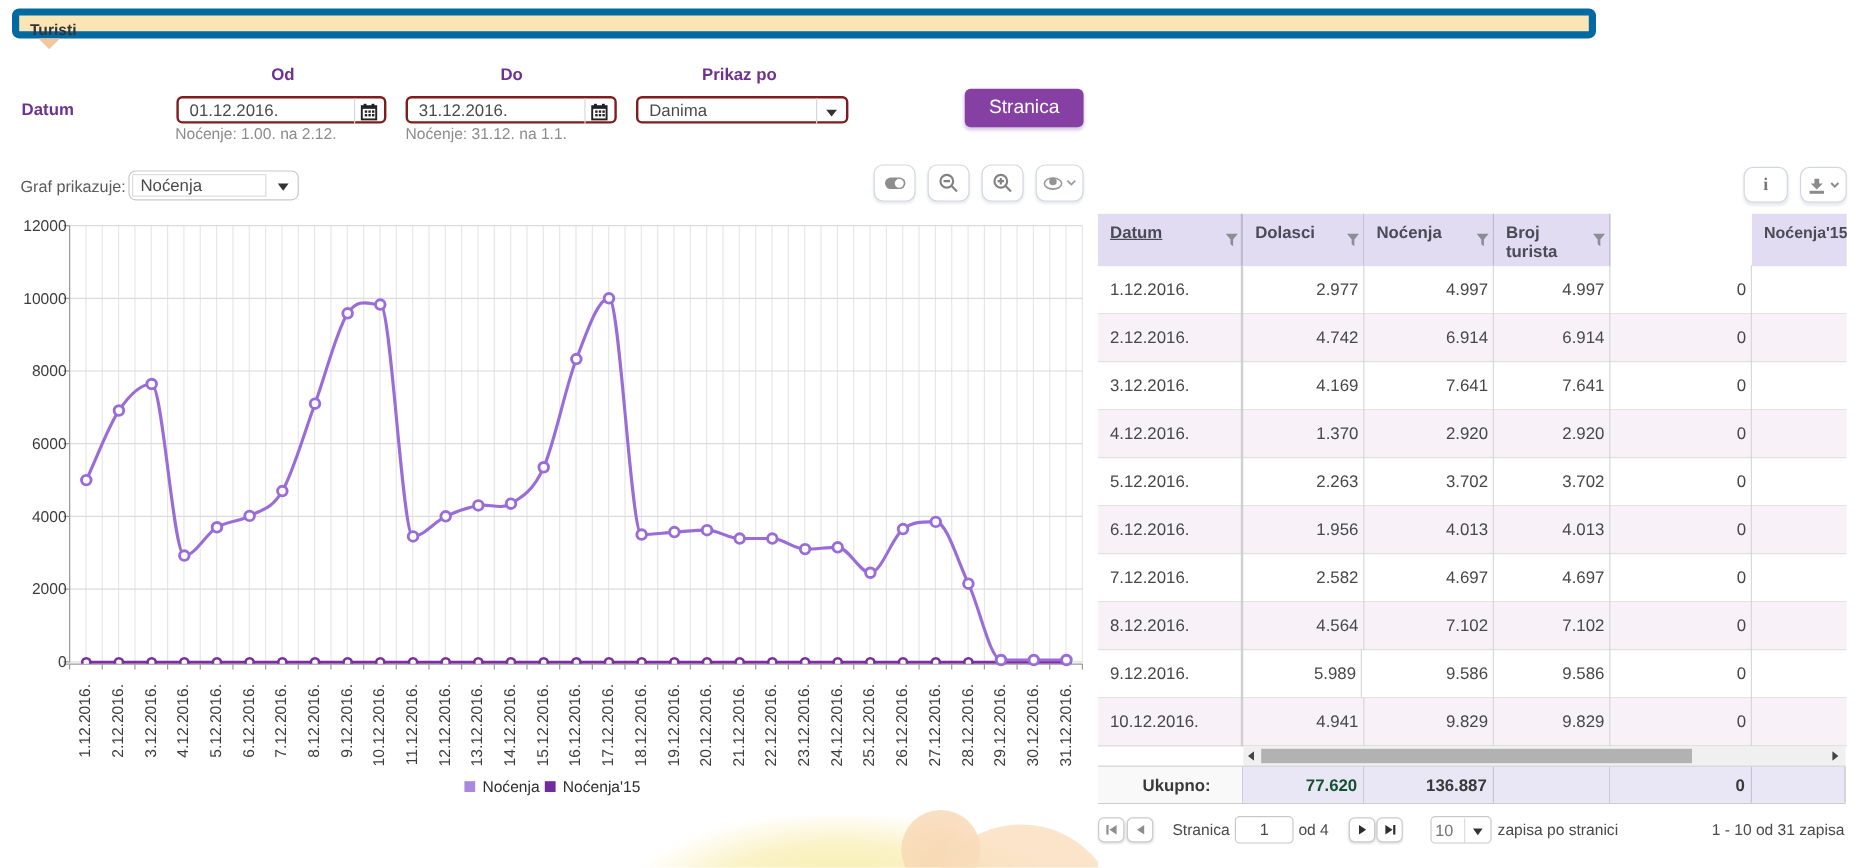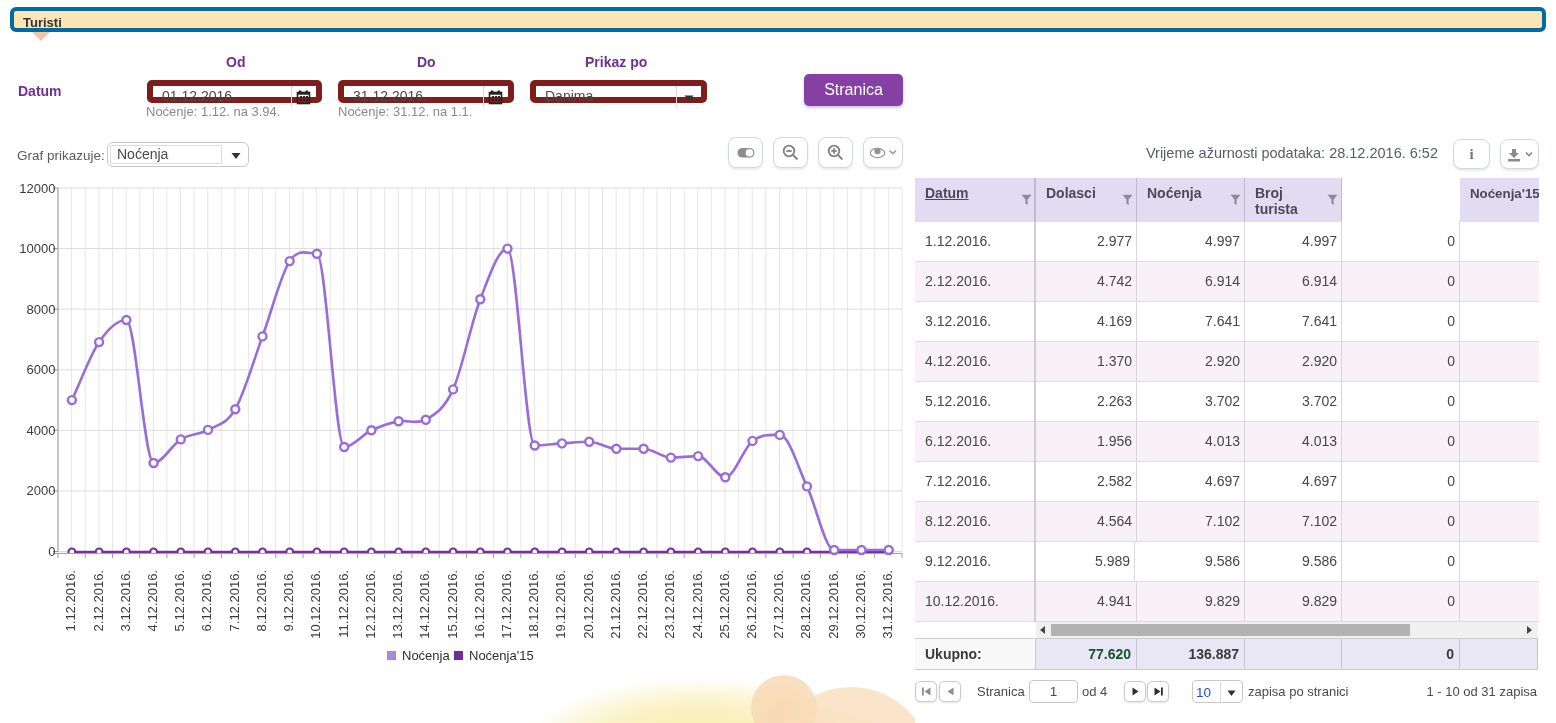--- a/index.html
+++ b/index.html
@@ -5,30 +5,30 @@
 * { margin:0; padding:0; box-sizing:border-box; }
 html,body { width:1556px; height:723px; background:#fff; overflow:hidden;
   font-family:"Liberation Sans", sans-serif; }
 #page { position:relative; width:1556px; height:723px; overflow:hidden; }
 .abs { position:absolute; }
 
 
 .blob { position:absolute; border-radius:50%; }
 
 
-#tabbar { left:10px; top:7px; width:1536px; height:25px;
-  background:#fbe5b5; border:4px solid #0369a1; border-radius:6px; }
+#tabbar { left:10px; top:7px; width:1320px; height:25px;
+  background:#fbe5b5; border:6px solid #0369a1; border-radius:6px; }
 #tabbar .txt { position:absolute; left:9px; top:4px; font-size:13px; font-weight:bold; color:#33333b; }
 #tabtri { left:32px; top:32px; width:0; height:0;
   border-left:9px solid transparent; border-right:9px solid transparent;
   border-top:9px solid #f2c7a0; }
 
 
 .plabel { position:absolute; color:#6f3191; font-weight:bold; font-size:14px; }
-.input { position:absolute; height:23px; background:#fff; border:6px solid #7f1d1d;
+.input { position:absolute; height:23px; background:#fff; border:2px solid #7f1d1d;
   border-radius:5px; font-size:14px; color:#4a4a4a; line-height:21px; padding-left:9px; }
 .input .sep { position:absolute; right:24px; top:0; width:1px; height:21px; background:#d7d7d7; }
 .helper { position:absolute; color:#8b8b8b; font-size:13px; }
 .calic { position:absolute; right:4px; top:3px; }
 #btn-dohvati { left:804px; top:74px; width:99px; height:32px; background:#8640a4;
   border-radius:5px; color:#fff; font-size:16px; text-align:center; line-height:32px;
   box-shadow:0 2px 3px rgba(120,90,160,0.35); }
 
 
 .toolbtn { position:absolute; top:137px; height:31px; background:#fff;
@@ -98,21 +98,21 @@
           <rect x="10.6" y="1.5" width="2.4" height="2.4"></rect>
           <rect x="5" y="7" width="2" height="2"></rect>
           <rect x="8" y="7" width="2" height="2"></rect>
           <rect x="11" y="7" width="2" height="2"></rect>
           <rect x="5" y="10" width="2" height="2"></rect>
           <rect x="8" y="10" width="2" height="2"></rect>
           <rect x="11" y="10" width="2" height="2"></rect>
         </g>
       </svg>
   </div>
-  <div class="helper" style="left:146px; top:104px;">Noćenje: 1.12. na 3.94.</div>
+  <div class="helper" style="left:146px; top:104px;">Noćenje: 1.00. na 2.12.</div>
   <div class="helper" style="left:338px; top:104px;">Noćenje: 31.12. na 1.1.</div>
 
   <div class="input" style="left:530px; top:80px; width:177px;">Danima<span class="sep"></span>
     <svg class="calic" width="16" height="16" viewBox="0 0 16 16" style="top:4px;">
         <path d="M3.5 5.5 L12.5 5.5 L8 11z" fill="#333"></path>
       </svg>
   </div>
 
   <div id="btn-dohvati" class="abs">Stranica</div>
 
@@ -152,21 +152,20 @@
   <div class="toolbtn" style="left:863px; width:40px;">
     <svg width="38" height="29" viewBox="0 0 38 29">
         <g>
           <ellipse cx="13.5" cy="15" rx="7.2" ry="4.6" fill="none" stroke="#999" stroke-width="1.3"></ellipse>
           <circle cx="13.5" cy="13.2" r="3.1" fill="#949494"></circle>
           <path d="M25.5 12.5 l3.3 3.3 L32 12.5" stroke="#9a9a9a" stroke-width="1.5" fill="none"></path>
         </g>
       </svg>
   </div>
 
-  <div class="graylab" style="left:1000px; top:145px; width:438px; text-align:right; font-size:14.5px; color:#555e66;">Vrijeme ažurnosti podataka: 28.12.2016. 6:52</div>
   <div class="toolbtn" style="left:1453px; top:139px; width:37px; height:30px;">
     <div style="text-align:center; font-size:15px; font-weight:bold; color:#777; line-height:28px; font-family:'Liberation Serif',serif;">i</div>
   </div>
   <div class="toolbtn" style="left:1500px; top:139px; width:39px; height:30px;">
     <svg width="37" height="28" viewBox="0 0 37 28">
         <g fill="#8b8b8b">
           <path d="M11 9 h4 v4 h3 l-5 5 -5-5 h3z"></path>
           <rect x="7" y="19" width="12" height="2.5"></rect>
         </g>
         <path d="M25 12.5 l3 3 3-3" stroke="#8b8b8b" stroke-width="1.7" fill="none"></path>
@@ -508,21 +507,21 @@
     <svg style="position:absolute; left:3px; top:4px;" width="8" height="8" viewBox="0 0 8 8">
         <path d="M6 0 L1 4 L6 8z" fill="#444"></path>
       </svg>
     <div style="position:absolute; left:15px; top:2px; width:359px; height:12px; background:#b2b2b2;"></div>
     <svg style="position:absolute; right:5px; top:4px;" width="8" height="8" viewBox="0 0 8 8">
         <path d="M2 0 L7 4 L2 8z" fill="#444"></path>
       </svg>
   </div>
 
   <div id="ukupno" class="abs" style="left:915px; top:638px; width:623px; height:32px; border-top:1px solid #ccc; border-bottom:1px solid #ccc;">
-      <div style="position:absolute; left:0; top:0; width:121px; height:30px; background:#f9f9f9; font-size:14px; font-weight:bold; color:#3a3a3a; line-height:30px; padding-left:10px;">Ukupno:<div style="position:absolute; right:0; top:0; width:1px; height:30px; background:#ccc;"></div></div>
+      <div style="position:absolute; left:0; top:0; width:121px; height:30px; background:#f9f9f9; font-size:14px; font-weight:bold; color:#3a3a3a; line-height:30px; padding-left:10px;text-align:center;">Ukupno:<div style="position:absolute; right:0; top:0; width:1px; height:30px; background:#ccc;"></div></div>
       <div style="position:absolute; left:121px; top:0; width:101px; height:30px; background:#e9e6f5; font-size:14px; font-weight:bold; color:#14532d; line-height:30px; text-align:right; padding-right:6px;">77.620<div style="position:absolute; right:0; top:0; width:1px; height:30px; background:#c6c4d4;"></div></div>
       <div style="position:absolute; left:222px; top:0; width:108px; height:30px; background:#e9e6f5; font-size:14px; font-weight:bold; color:#3a3a3a; line-height:30px; text-align:right; padding-right:6px;">136.887<div style="position:absolute; right:0; top:0; width:1px; height:30px; background:#c6c4d4;"></div></div>
       <div style="position:absolute; left:330px; top:0; width:97px; height:30px; background:#e9e6f5; font-size:14px; font-weight:bold; color:#3a3a3a; line-height:30px; text-align:right; padding-right:6px;">
         <div style="position:absolute; right:0; top:0; width:1px; height:30px; background:#c6c4d4;"></div>
       </div>
       <div style="position:absolute; left:427px; top:0; width:118px; height:30px; background:#e9e6f5; font-size:14px; font-weight:bold; color:#3a3a3a; line-height:30px; text-align:right; padding-right:6px;">0<div style="position:absolute; right:0; top:0; width:1px; height:30px; background:#c6c4d4;"></div></div>
       <div style="position:absolute; left:545px; top:0; width:78px; height:30px; background:#e9e6f5; font-size:14px; font-weight:bold; color:#3a3a3a; line-height:30px; text-align:right; padding-right:6px;">
         <div style="position:absolute; right:0; top:0; width:1px; height:30px; background:#c6c4d4;"></div>
       </div>
     </div>
@@ -543,21 +542,21 @@
       <div class="pgbtn" style="left:209px;"><svg width="20" height="19" viewBox="0 0 20 19">
           <path d="M7.5 5.5 v8 L13.5 9.5z" fill="#2d2d2d"></path>
         </svg></div>
       <div class="pgbtn" style="left:232px;"><svg width="20" height="19" viewBox="0 0 20 19">
           <g fill="#2d2d2d">
             <path d="M6.5 5.5 v8 L12.5 9.5z"></path>
             <rect x="13" y="5.5" width="1.8" height="8"></rect>
           </g>
         </svg></div>
       <div style="position:absolute; left:277px; top:10px; width:51px; height:23px; border:1px solid #c9c9c9; border-radius:4px; background:#fff;">
-        <span style="position:absolute; left:3px; top:2px; font-size:13.5px; color:#1d4ed8; line-height:19px;">10</span>
+        <span style="position:absolute; left:3px; top:2px; font-size:13.5px; color:#737373; line-height:19px;">10</span>
         <span style="position:absolute; right:21px; top:1px; width:1px; height:21px; background:#ddd;"></span>
         <svg style="position:absolute; right:5px; top:8px;" width="11" height="8" viewBox="0 0 11 8">
           <path d="M1.5 1.5 L9.5 1.5 L5.5 7z" fill="#333"></path>
         </svg>
       </div>
       <div class="pgtxt" style="left:333px;">zapisa po stranici</div>
       <div class="pgtxt" style="left:427px; width:195px; text-align:right;">1 - 10 od 31 zapisa</div>
     </div>
 </div>
 

